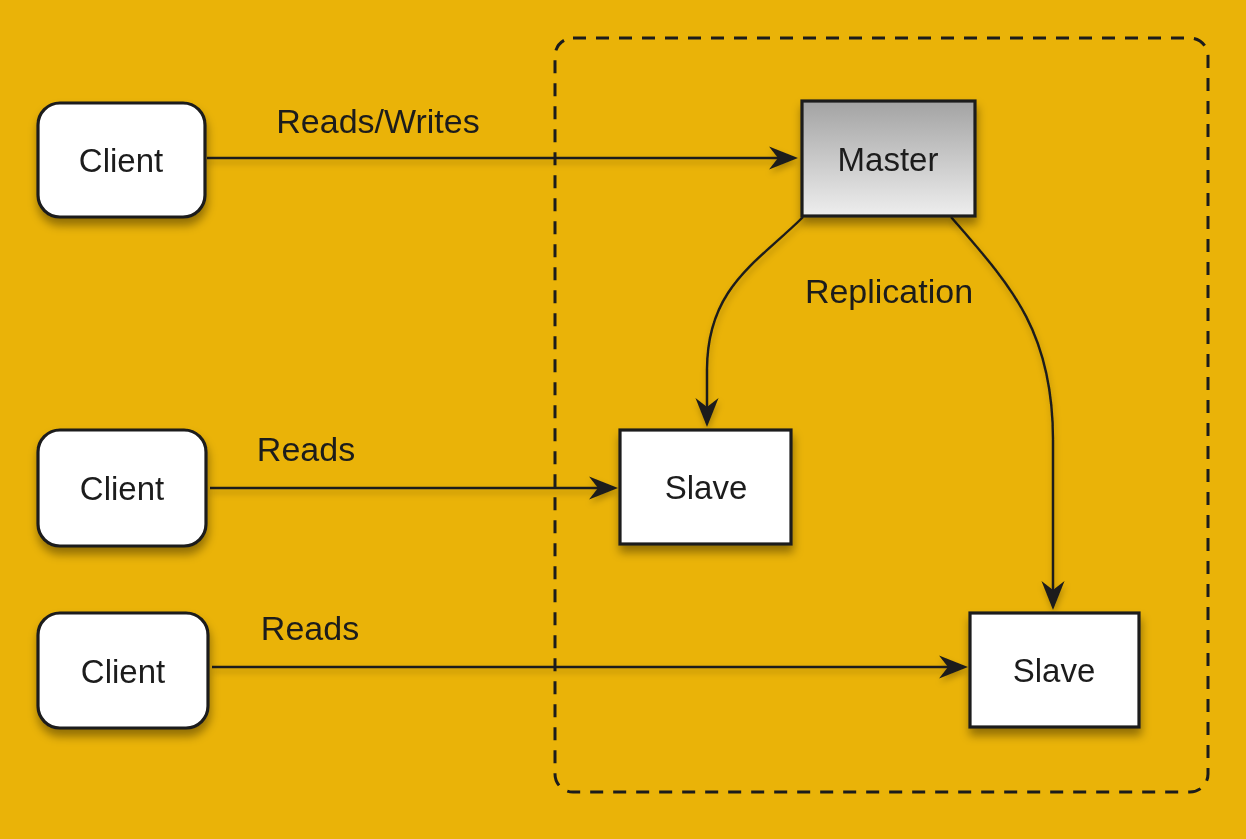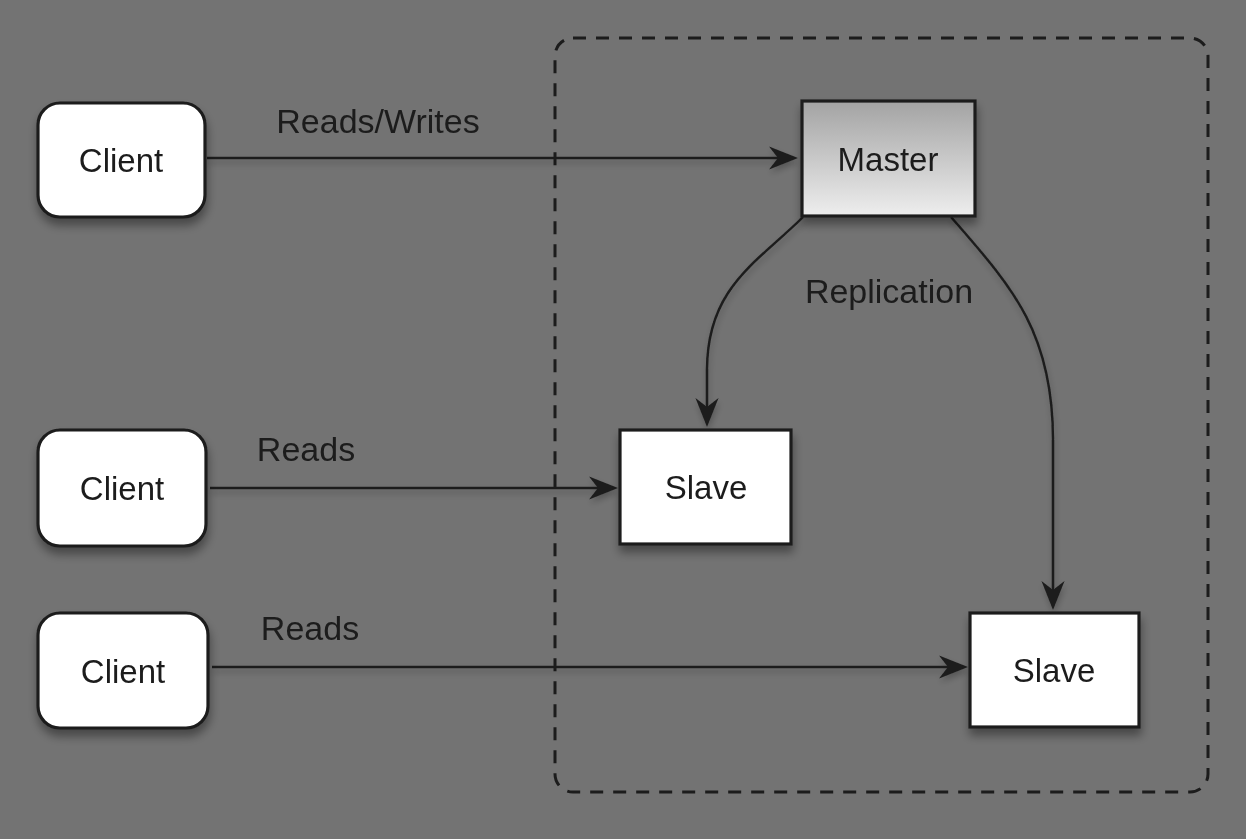--- a/index.html
+++ b/index.html
@@ -8,21 +8,21 @@
     background: #ffffff;
     width: 1246px;
     height: 839px;
     overflow: hidden;
     font-family: "Liberation Sans", sans-serif;
   }
   #stage {
     position: relative;
     width: 1246px;
     height: 839px;
-    background: #737373;
+    background: #eab308;
   }
   svg { display: block; }
   text {
     font-family: "Liberation Sans", sans-serif;
     fill: #1c1c1c;
   }
   .node-label { font-size: 33px; }
   .edge-label { font-size: 34px; }
 </style>
 </head>

